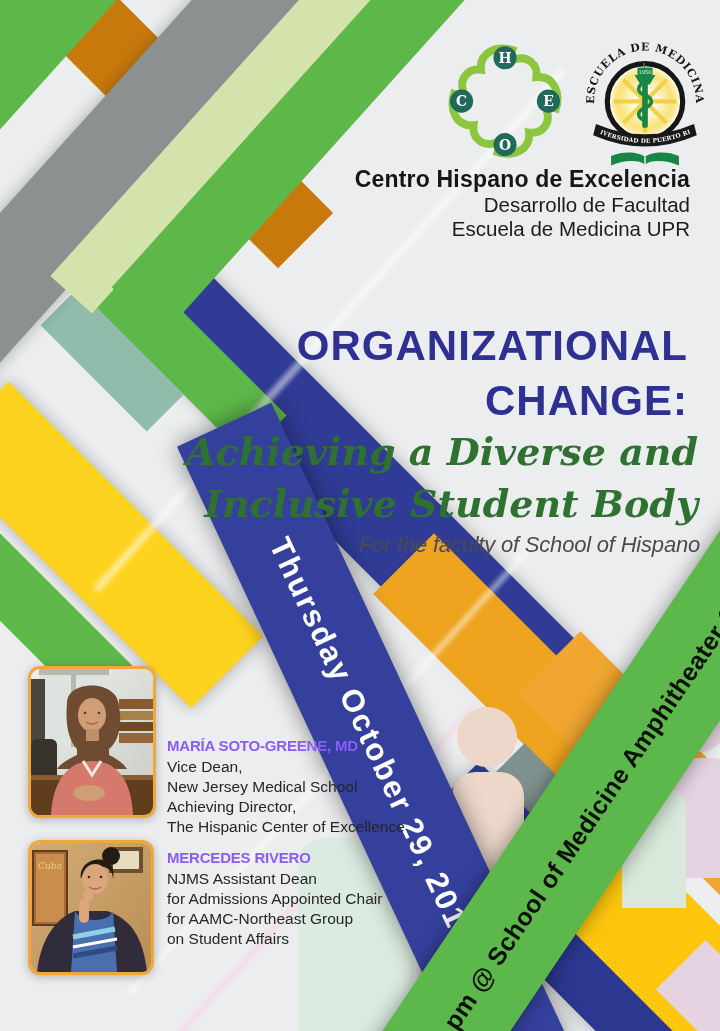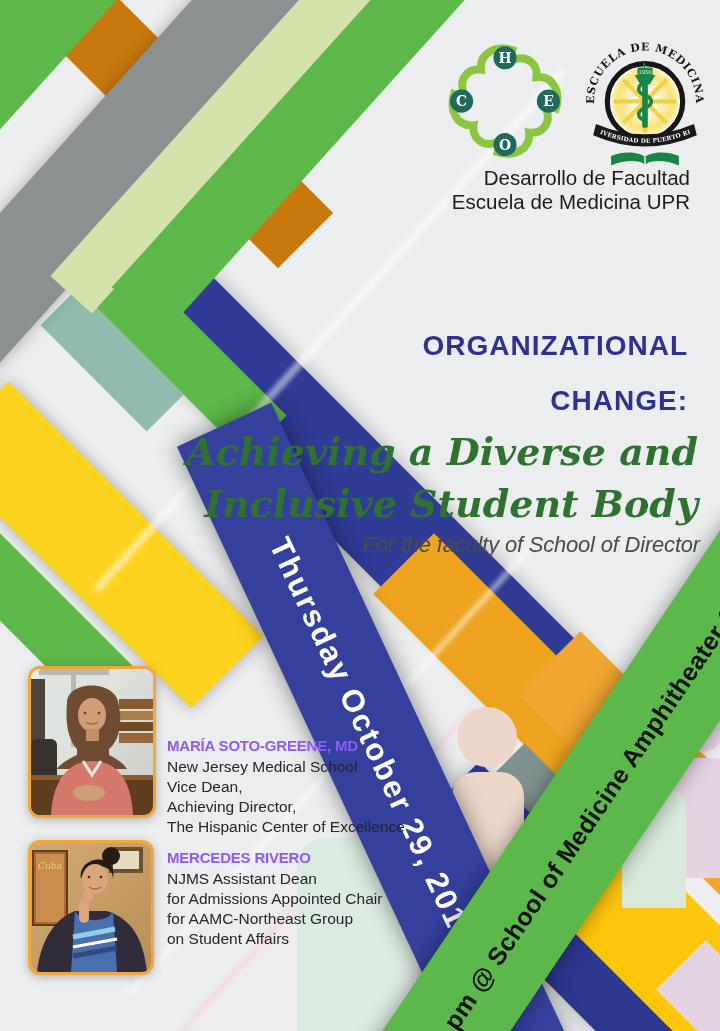--- a/index.html
+++ b/index.html
@@ -16,21 +16,21 @@
   #banner-loc{left:584px;top:827px;width:680px;height:106px;background:#5cb84b;
     transform:translate(-50%,-50%) rotate(-56deg);box-shadow:0 0 20px rgba(0,0,0,.4);}
   #banner-loc span{color:#0e0e0e;font-weight:bold;font-size:25px;letter-spacing:.3px;white-space:nowrap;}
   
   .cheo{position:absolute;left:444px;top:42px;}
   .seal{position:absolute;left:577px;top:26px;}
   .org{position:absolute;right:30px;top:166px;text-align:right;color:#161614;}
   .org .l1{font-size:23px;font-weight:bold;letter-spacing:.2px;}
   .org .l2,.org .l3{font-size:20.5px;color:#1c1c1a;}
   .title{position:absolute;right:32px;top:318px;text-align:right;color:#2e3192;
-    font-size:28px;font-weight:bold;letter-spacing:1px;line-height:55px;}
+    font-size:42px;font-weight:bold;letter-spacing:1px;line-height:55px;}
   .subtitle{position:absolute;right:22px;top:426px;text-align:right;color:#2f7130;
     font-family:"DejaVu Serif",serif;font-style:italic;font-weight:600;font-size:38px;line-height:52px;}
   .tagline{position:absolute;right:20px;top:532px;color:#4b4b4d;font-style:italic;
     font-size:22px;letter-spacing:-.2px;}
   
   .photo{position:absolute;border:3px solid #f2a73b;border-radius:12px;overflow:hidden;
     box-shadow:0 2px 10px rgba(0,0,0,.25);background:#ddd;}
   #photo1{left:28px;top:666px;width:122px;height:146px;}
   #photo2{left:28px;top:840px;width:120px;height:129px;}
   .spk{position:absolute;left:167px;color:#262626;}
@@ -132,33 +132,34 @@
     <text font-size="6.2" letter-spacing="0.2" fill="#ffffff" font-weight="bold">
       <textPath href="#ribArc" startOffset="50%" text-anchor="middle">UNIVERSIDAD DE PUERTO RICO</textPath>
     </text>
     <g>
       <path fill="#178647" d="M36,138 C50,132 66,134 72,139 C78,134 94,132 108,138 L108,148 C94,142 78,142 72,147 C66,142 50,142 36,148 Z"></path>
       <path fill="none" stroke="#ffffff" stroke-width="1.4" d="M72,139 L72,147"></path>
     </g>
   </svg>
 
   <div class="org">
+    <div class="l1">Centro Hispano de Excelencia</div>
     <div class="l2">Desarrollo de Facultad</div>
     <div class="l3">Escuela de Medicina UPR</div>
   </div>
 
   <div class="title">
     <div>ORGANIZATIONAL</div>
     <div>CHANGE:</div>
   </div>
   <div class="subtitle">
     <div>Achieving a Diverse and</div>
     <div>Inclusive Student Body</div>
   </div>
-  <div class="tagline">For the faculty of School of Director</div>
+  <div class="tagline">For the faculty of School of Hispano</div>
 
   <div class="photo" id="photo1">
     <svg width="122" height="146" viewBox="0 0 122 146">
       <defs>
           <linearGradient id="p1bg" x1="0" y1="0" x2="1" y2="1">
         <stop offset="0" stop-color="#eceeea"></stop>
             <stop offset="1" stop-color="#c9cdc6"></stop>
           </linearGradient>
         </defs>
       <rect width="122" height="146" fill="url(#p1bg)"></rect>
@@ -182,22 +183,22 @@
       <path d="M55,53 Q61,57 67,53" stroke="#9c6440" stroke-width="1.5" fill="none"></path>
       <rect x="55" y="60" width="13" height="12" fill="#c08f69"></rect>
       <path fill="#d5796d" d="M20,146 C22,108 40,92 61,92 C84,92 100,108 102,146 Z"></path>
       <path d="M52,92 L61,106 L70,92" stroke="#f0e8e2" stroke-width="3" fill="none"></path>
       <ellipse cx="58" cy="124" rx="16" ry="8" fill="#cf9d76"></ellipse>
     </svg>
   </div>
 
   <div class="spk" id="spk1">
     <div class="name">MARÍA SOTO-GREENE, MD</div>
+    <div class="ln">Vice Dean,</div>
     <div class="ln">New Jersey Medical School</div>
-    <div class="ln">Vice Dean,</div>
     <div class="ln">Achieving Director,</div>
     <div class="ln">The Hispanic Center of Excellence</div>
   </div>
 
   <div class="photo" id="photo2">
     <svg width="120" height="129" viewBox="0 0 120 129">
       <defs>
           <linearGradient id="p2bg" x1="0" y1="0" x2="1" y2="1">
         <stop offset="0" stop-color="#d2ab76"></stop>
             <stop offset="1" stop-color="#b98f55"></stop>

